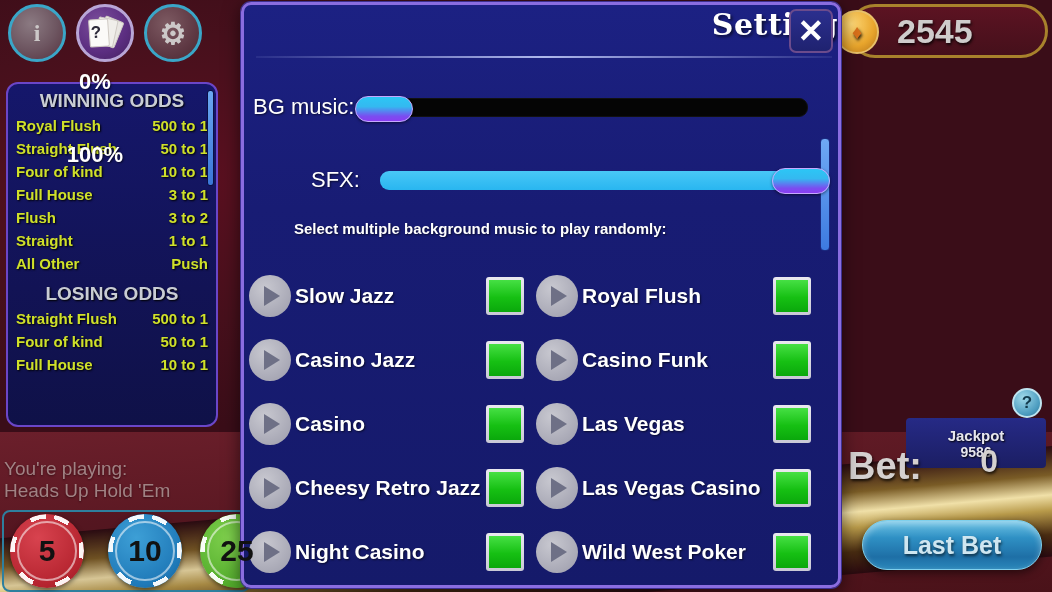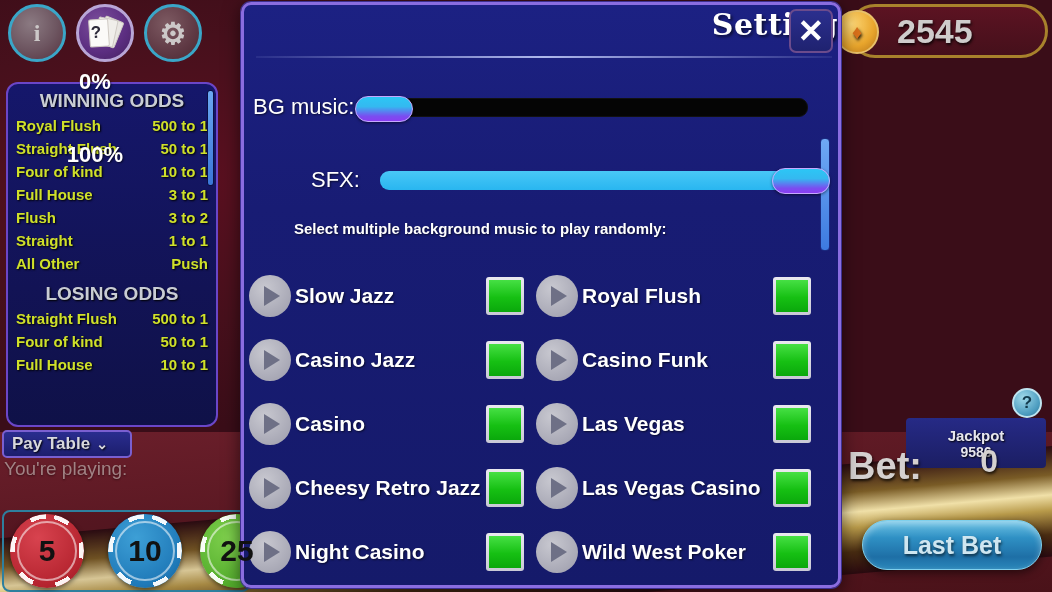--- a/index.html
+++ b/index.html
@@ -368,27 +368,24 @@
       <span>Four of kind</span>
       <span>50 to 1</span>
     </div>
     <div class="odds-row">
       <span>Full House</span>
       <span>10 to 1</span>
     </div>
     <div class="odds-scroll"></div>
   </div>
 
-  <div class="paytable-btn">
-    <span>Pay Table</span>
-    <span class="chev">⌄</span>
-  </div>
 
   <div class="playing-text">
     <div>You're playing:</div>
+    <div>Heads Up Hold 'Em</div>
   </div>
 
   <div class="chiptray">
     <div class="chip c5">
       <span class="ring"></span>
         <span class="num">5</span>
     </div>
     <div class="chip c10">
       <span class="ring"></span>
         <span class="num">10</span>

